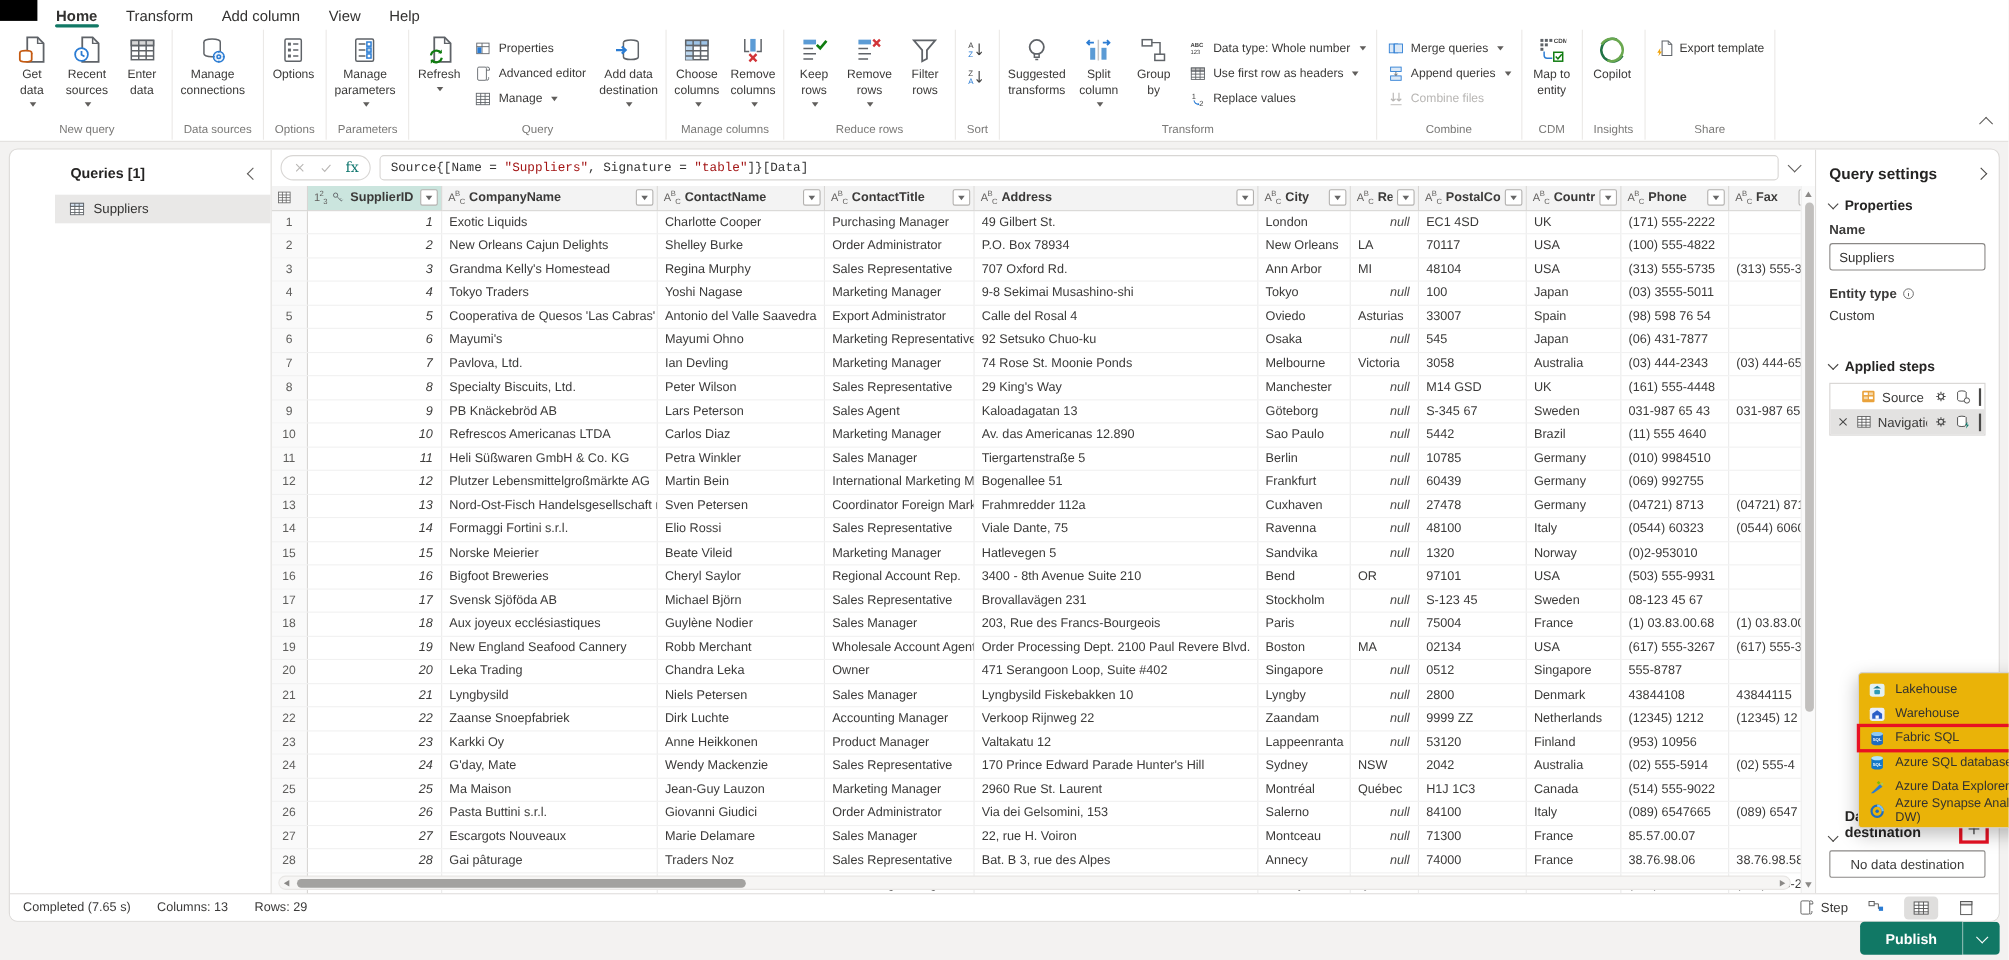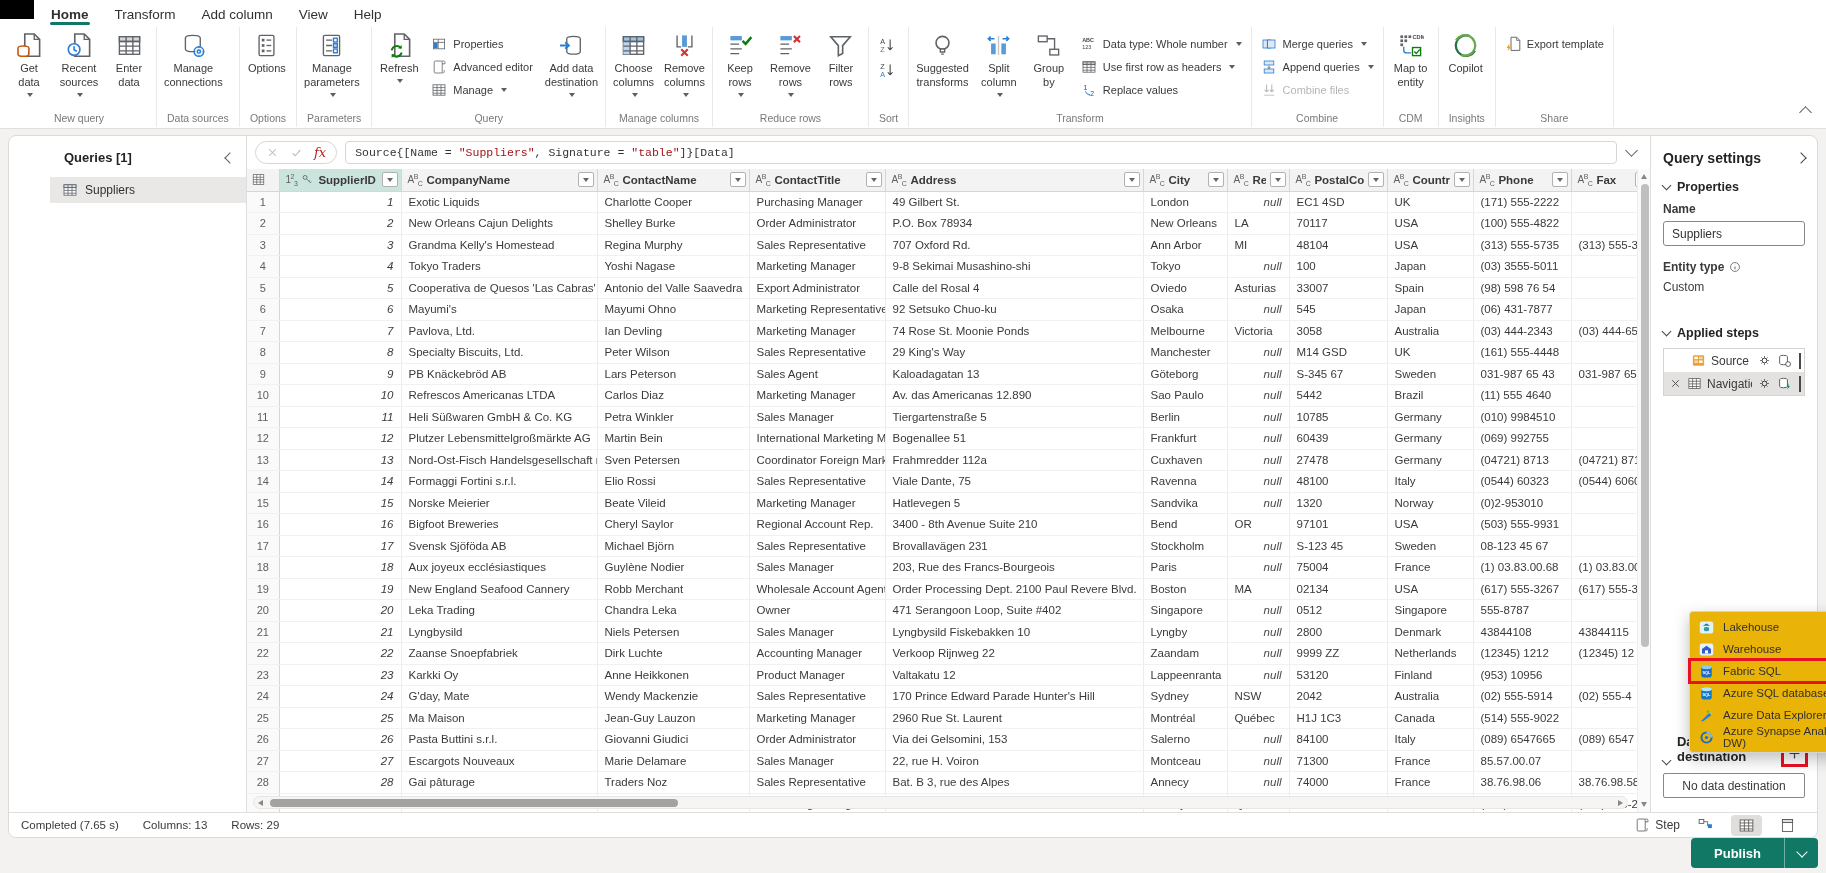--- a/index.html
+++ b/index.html
@@ -32,21 +32,21 @@
   .card-main { flex:1; display:flex; min-height:0;padding-left:41px; }
   .qpane { width:197px; border-right:1px solid #e0dedc; padding-top:8px; flex:none; }
   .qp-header { display:flex; align-items:center; justify-content:space-between; padding:6px 12px 12px 14px; font-size:13px; font-weight:bold; color:#252423; }
   .chev-left { width:8px; height:8px; border-left:1.6px solid #605e5c; border-bottom:1.6px solid #605e5c; transform:rotate(45deg); }
   .qp-item { display:flex; align-items:center; gap:7px; height:26px; padding:0 12px; font-size:12px; background:#e9e8e7; }
   .qp-item svg { width:16px; height:16px; }
   .center { flex:1; display:flex; flex-direction:column; min-width:0; position:relative; }
   .fbar { height:33px; display:flex; align-items:center; gap:8px; padding:0 8px 0 8px; flex:none; }
   .fb-group { display:flex; align-items:center; border:1px solid #d8d6d4; border-radius:13px; height:23px; padding:0 10px; gap:11px; }
   .fb-group svg { width:13px; height:13px; }
-  .fb-fx { font-family:"DejaVu Serif", serif; font-style:italic; font-size:13px; color:#b91c1c; }
+  .fb-fx { font-family:"DejaVu Serif", serif; font-size:13px; color:#0f766e; }
   .fb-input { flex:1; height:23px; border:1px solid #d8d6d4; border-radius:4px; display:flex; align-items:center; padding:0 9px; font-family:"Liberation Mono", monospace; font-size:11.5px; color:#333; overflow:hidden; white-space:pre; }
   .fb-string { color:var(--string); }
   .fb-expand { width:9px; height:9px; border-left:1.5px solid #605e5c; border-bottom:1.5px solid #605e5c; transform:rotate(-45deg); margin:0 6px 4px 2px; }
   .tablewrap { flex:1; position:relative; overflow:hidden; }
   table { border-collapse:collapse; table-layout:fixed; width:1407px; font-size:11.5px; color:#3b3a39; }
   th { background:#f3f3f3; font-weight:600; color:#3b3a39; border-right:1px solid #d8d6d4; border-bottom:1px solid #d8d6d4; padding:0 3px 0 6px; height:22px; text-align:left; white-space:nowrap; overflow:hidden; }
   th.sel { background:var(--selhdr); }
   th .hwrap { display:flex; align-items:center; gap:4px; }
   th .hname { flex:1; overflow:hidden; white-space:nowrap; }
   .ticon { font-size:10px; color:#605e5c; font-weight:400; flex:none; letter-spacing:-0.5px; }

